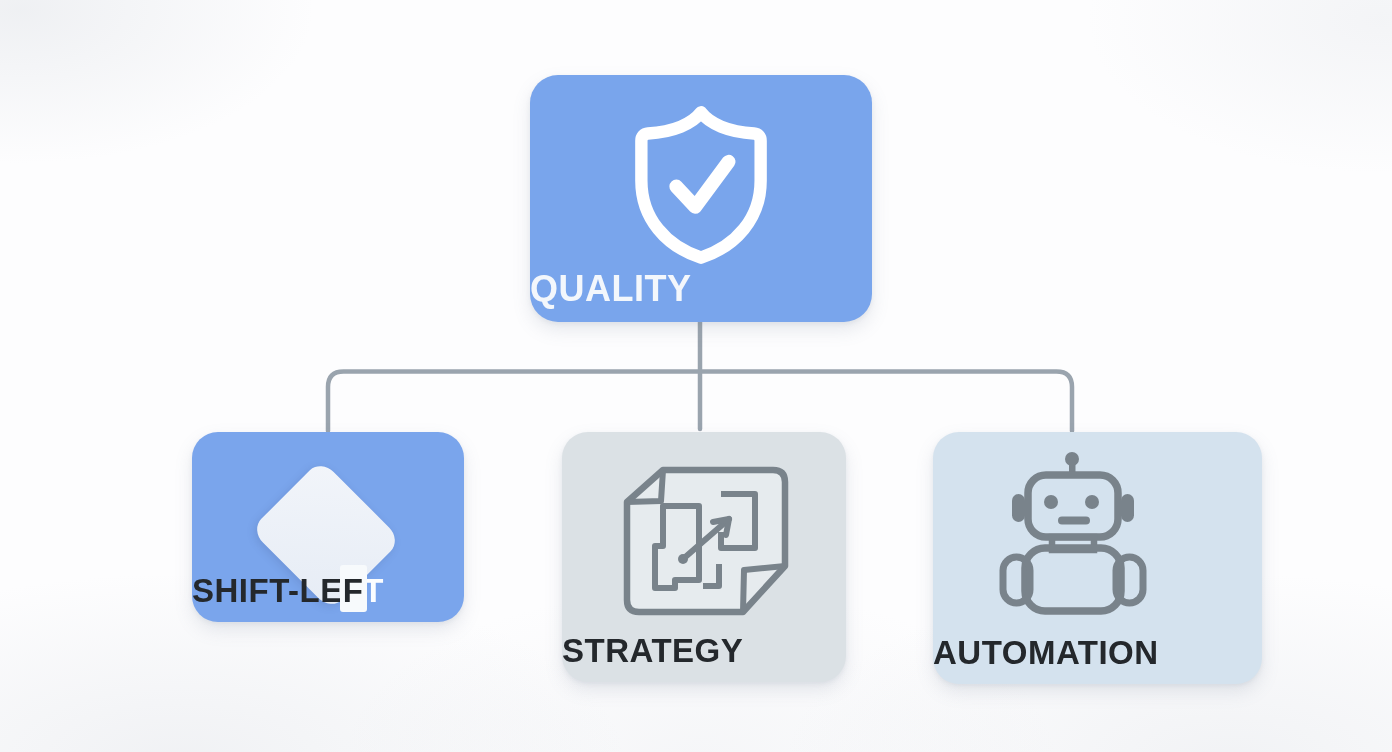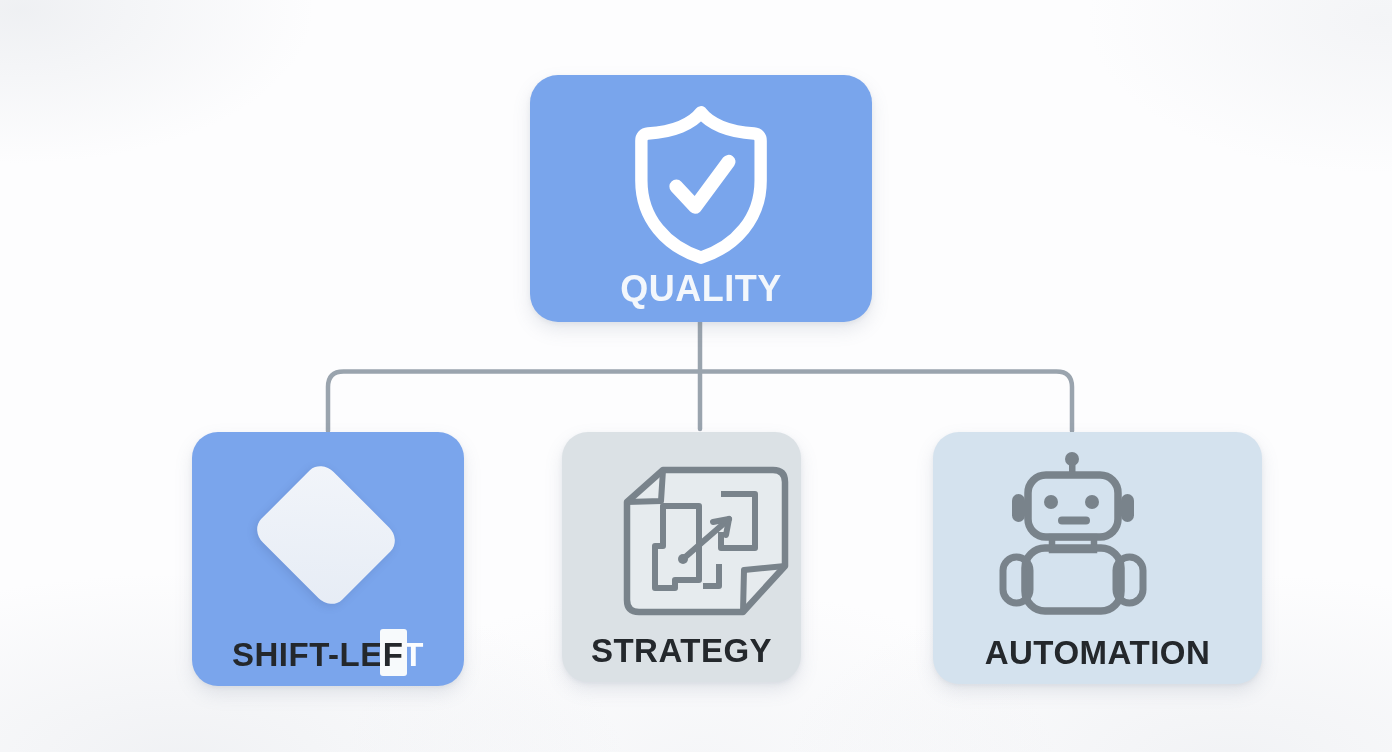--- a/index.html
+++ b/index.html
@@ -10,25 +10,25 @@
       radial-gradient(420px 220px at 20px 10px, rgba(188,195,204,0.22), transparent 70%),
       radial-gradient(420px 220px at 1380px 20px, rgba(188,195,204,0.15), transparent 70%),
       radial-gradient(620px 260px at 180px 760px, rgba(188,195,204,0.20), transparent 72%),
       radial-gradient(620px 260px at 1230px 760px, rgba(188,195,204,0.18), transparent 72%),
       radial-gradient(500px 240px at 700px 760px, rgba(188,195,204,0.12), transparent 72%),
       #fdfdfe;
   }
   .connectors{position:absolute;left:0;top:0;width:1392px;height:752px;}
   .node{position:absolute;box-shadow:0 8px 18px rgba(110,125,150,.16),0 2px 4px rgba(110,125,150,.10);}
   .node-root{left:530px;top:75px;width:342px;height:247px;border-radius:28px;background:#79a5ec;}
-  .node-shift{left:192px;top:432px;width:272px;height:254px;border-radius:26px;background:#7aa5ec;}
-  .node-strategy{left:562px;top:432px;width:239px;height:250px;border-radius:26px;background:#dbe1e5;}
+  .node-shift{left:192px;top:432px;width:272px;height:190px;border-radius:26px;background:#7aa5ec;}
+  .node-strategy{left:562px;top:432px;width:284px;height:250px;border-radius:26px;background:#dbe1e5;}
   .node-automation{left:933px;top:432px;width:329px;height:252px;border-radius:26px;background:#d4e2ee;}
   .label{
-    position:absolute;left:0;right:0;bottom:12px;text-align:center;
+    position:absolute;left:0;right:0;bottom:12px;
     font-weight:700;letter-spacing:.5px;white-space:nowrap;
   }
   .label-light{color:#f3f7fc;font-size:36px;}
   .label-dark{color:#24282c;font-size:33px;}
   .shield-icon{position:absolute;left:96px;top:30px;}
   .diamond{
     position:absolute;left:83px;top:52px;width:102px;height:102px;border-radius:16px;
     background:linear-gradient(135deg,#f2f5fa 0%,#e6ecf5 100%);
     transform:rotate(45deg) scale(1.12,.98);
     box-shadow:0 3px 8px rgba(60,80,120,.18);

